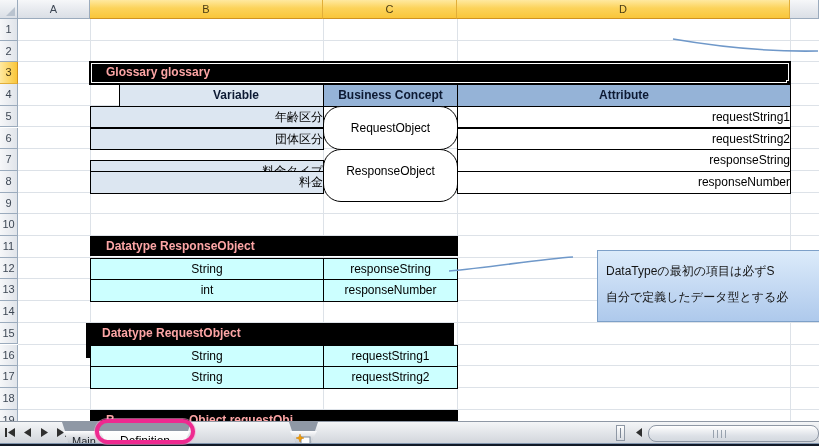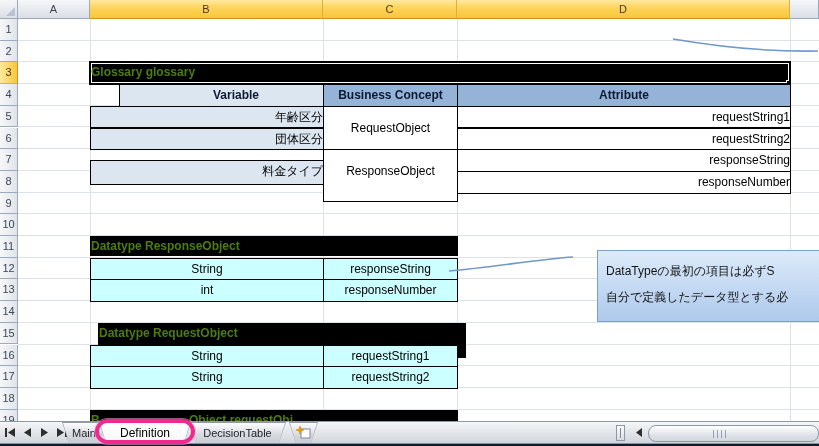--- a/index.html
+++ b/index.html
@@ -38,25 +38,25 @@
 
   
   .cell { position:absolute; border:1px solid #000; font-size:12px; color:#000; z-index:2;
     background:#fff; line-height:21px; overflow:hidden; white-space:nowrap; }
   .cell.lft { text-align:right; }
   .cell.ctr { text-align:center; }
   .hdr-light { background:#dce6f1; font-weight:bold; color:#0d1a33;margin-left:29px; }
   .hdr-blue  { background:#95b3d7; font-weight:bold; color:#0d1a33; }
   .fill-var  { background:#dce6f1; }
   .fill-cyan { background:#ccffff; }
-  .merged { line-height:43px; }
-
-  
-  .band { position:absolute; background:#000; color:#4d7c0f; font-weight:bold; font-size:12px;
-    line-height:19px; padding-left:0; border:1px solid #000; z-index:2; white-space:nowrap; overflow:hidden; }
+  .merged { line-height:43px;border-radius:18px; }
+
+  
+  .band { position:absolute; background:#000; color:#fca5a5; font-weight:bold; font-size:12px;
+    line-height:19px; padding-left:15px; border:1px solid #000; z-index:2; white-space:nowrap; overflow:hidden; }
   .band-selected { border:2px solid #000; box-shadow:inset 0 0 0 1px #fff; line-height:18px; z-index:3; }
   .band-selected::after { content:""; position:absolute; right:-4px; bottom:-4px; width:5px; height:5px;
     background:#000; border:1px solid #fff; }
 
   
   .comment { position:absolute; left:597px; top:250px; width:230px; height:72px; z-index:5;
     background:linear-gradient(#dcebfa,#aec9ec); border:1px solid #7da0c8;
     padding:7px 8px; font-size:12px; color:#141414; }
   .comment div { line-height:26px; white-space:nowrap; }
 
@@ -66,21 +66,21 @@
   .tabbar { position:absolute; left:0; top:421px; width:819px; height:22px; z-index:10;
     background:linear-gradient(#f4f5f7,#dcdfe4 70%,#d2d6dc); border-top:1px solid #8f98a5; }
   .navbtns { position:absolute; left:4px; top:5px; display:flex; gap:5px; }
   .navbtn { width:12px; height:11px; display:flex; align-items:center; justify-content:center; }
   .tab { position:absolute; top:0; height:21px; z-index:11; }
   .tab .edge { position:absolute; inset:0; background:#8f98a5;
     clip-path:polygon(0 0,100% 0,calc(100% - 7px) 100%,7px 100%); }
   .tab .face { position:absolute; inset:1px 1px 0 1px;
     background:linear-gradient(#fdfdfe,#d6d9de 60%,#c9cdd3);
     clip-path:polygon(0 0,100% 0,calc(100% - 6px) 100%,6px 100%);
-    font-size:11px; color:#20242b; text-align:center; line-height:20px; white-space:nowrap; overflow:hidden; }
+    font-size:11px; color:#20242b; text-align:center; line-height:20px; white-space:nowrap; overflow:hidden;margin-top:8px; }
   .tab.active { z-index:12; }
   .tab.active .face { background:linear-gradient(#ffffff,#f6f7f8); font-size:12px; color:#000; }
   .highlight-oval { position:absolute; left:95px; top:419px; width:100px; height:25px; z-index:50;
     border:4px solid #ee2a90; border-radius:13px; box-shadow:0 0 0 1px rgba(255,160,210,.55); pointer-events:none; }
 
   .splitter { position:absolute; left:616px; top:3px; width:9px; height:16px;
     background:linear-gradient(#fefefe,#d8dce2); border:1px solid #8f98a5; }
   .splitter span { position:absolute; left:3px; top:2px; width:1px; height:10px; background:#7b8594; }
   .scroll-left { position:absolute; left:633px; top:4px; width:12px; height:13px; display:flex; align-items:center; justify-content:center; }
   .scroll-thumb { position:absolute; left:648px; top:3px; width:171px; height:17px; border-radius:8px;
@@ -134,36 +134,37 @@
     <div class="rowhdr" style="top:409.6px">19</div>
 
     <div class="band band-selected" style="left:89px;top:61.4px;width:702px;height:23.7px">Glossary glossary</div>
     <div class="cell ctr hdr-light" style="left:90px;top:84.1px;width:234px;height:22.7px">Variable</div>
     <div class="cell ctr hdr-blue" style="left:323px;top:84.1px;width:135px;height:22.7px">Business Concept</div>
     <div class="cell ctr hdr-blue" style="left:457px;top:84.1px;width:334px;height:22.7px">Attribute</div>
 
     <div class="cell lft fill-var" style="left:90px;top:105.8px;width:234px;height:22.7px">年齢区分</div>
     <div class="cell lft fill-var" style="left:90px;top:127.5px;width:234px;height:22.7px">団体区分</div>
     <div class="cell lft fill-var" style="left:90px;top:160px;width:234px;height:25px">料金タイプ</div>
+    <div class="cell lft fill-var" style="left:90px;top:170.9px;width:234px;height:22.7px">料金</div>
 
     <div class="cell ctr merged" style="left:323px;top:105.8px;width:135px;height:44.4px">RequestObject</div>
     <div class="cell ctr merged" style="left:323px;top:149.2px;width:135px;height:53px">ResponseObject</div>
 
     <div class="cell lft" style="left:457px;top:105.8px;width:334px;height:22.7px">requestString1</div>
     <div class="cell lft" style="left:457px;top:127.5px;width:334px;height:22.7px">requestString2</div>
     <div class="cell lft" style="left:457px;top:149.2px;width:334px;height:22.7px">responseString</div>
     <div class="cell lft" style="left:457px;top:170.9px;width:334px;height:22.7px">responseNumber</div>
 
     <div class="band" style="left:90px;top:236px;width:368px;height:20px">Datatype ResponseObject</div>
     <div class="cell ctr fill-cyan" style="left:90px;top:257.7px;width:234px;height:22.7px">String</div>
     <div class="cell ctr fill-cyan" style="left:323px;top:257.7px;width:135px;height:22.7px">responseString</div>
     <div class="cell ctr fill-cyan" style="left:90px;top:279.4px;width:234px;height:22.7px">int</div>
     <div class="cell ctr fill-cyan" style="left:323px;top:279.4px;width:135px;height:22.7px">responseNumber</div>
 
-    <div class="band" style="left:98px;top:322.8px;width:368px;height:35px">Datatype RequestObject</div>
+    <div class="band" style="left:86px;top:322.8px;width:368px;height:35px">Datatype RequestObject</div>
     <div class="cell ctr fill-cyan" style="left:90px;top:344.5px;width:234px;height:22.7px">String</div>
     <div class="cell ctr fill-cyan" style="left:323px;top:344.5px;width:135px;height:22.7px">requestString1</div>
     <div class="cell ctr fill-cyan" style="left:90px;top:366.2px;width:234px;height:22.7px">String</div>
     <div class="cell ctr fill-cyan" style="left:323px;top:366.2px;width:135px;height:22.7px">requestString2</div>
 
     <div class="band" style="left:90px;top:409.6px;width:368px;height:22.7px">
       <span>B</span>
       <span style="position:absolute;left:98px">Object requestObj</span>
     </div>
 
@@ -204,24 +205,20 @@
       </span>
     </div>
 
     <div class="tab" style="left:62px;width:44px">
       <span class="edge"></span>
       <span class="face">Main</span>
     </div>
     <div class="tab active" style="left:99px;width:92px">
       <span class="edge"></span>
       <span class="face">Definition</span>
-    </div>
-    <div class="tab" style="left:189px;width:97px">
-      <span class="edge"></span>
-      <span class="face">DecisionTable</span>
     </div>
     <div class="tab" style="left:289px;width:29px">
       <span class="edge"></span>
       <span class="face">
         <svg width="16" height="13" style="margin-top:3px">
           <rect x="5" y="3" width="9" height="9" fill="#fdfdfd" stroke="#7d8a9a" stroke-width="1"></rect>
           <path d="M4,0 L5,3 L8,4 L5,5 L4,8 L3,5 L0,4 L3,3 Z" fill="#f59d00" stroke="#c97b00" stroke-width="0.5"></path>
         </svg>
       </span>
     </div>

